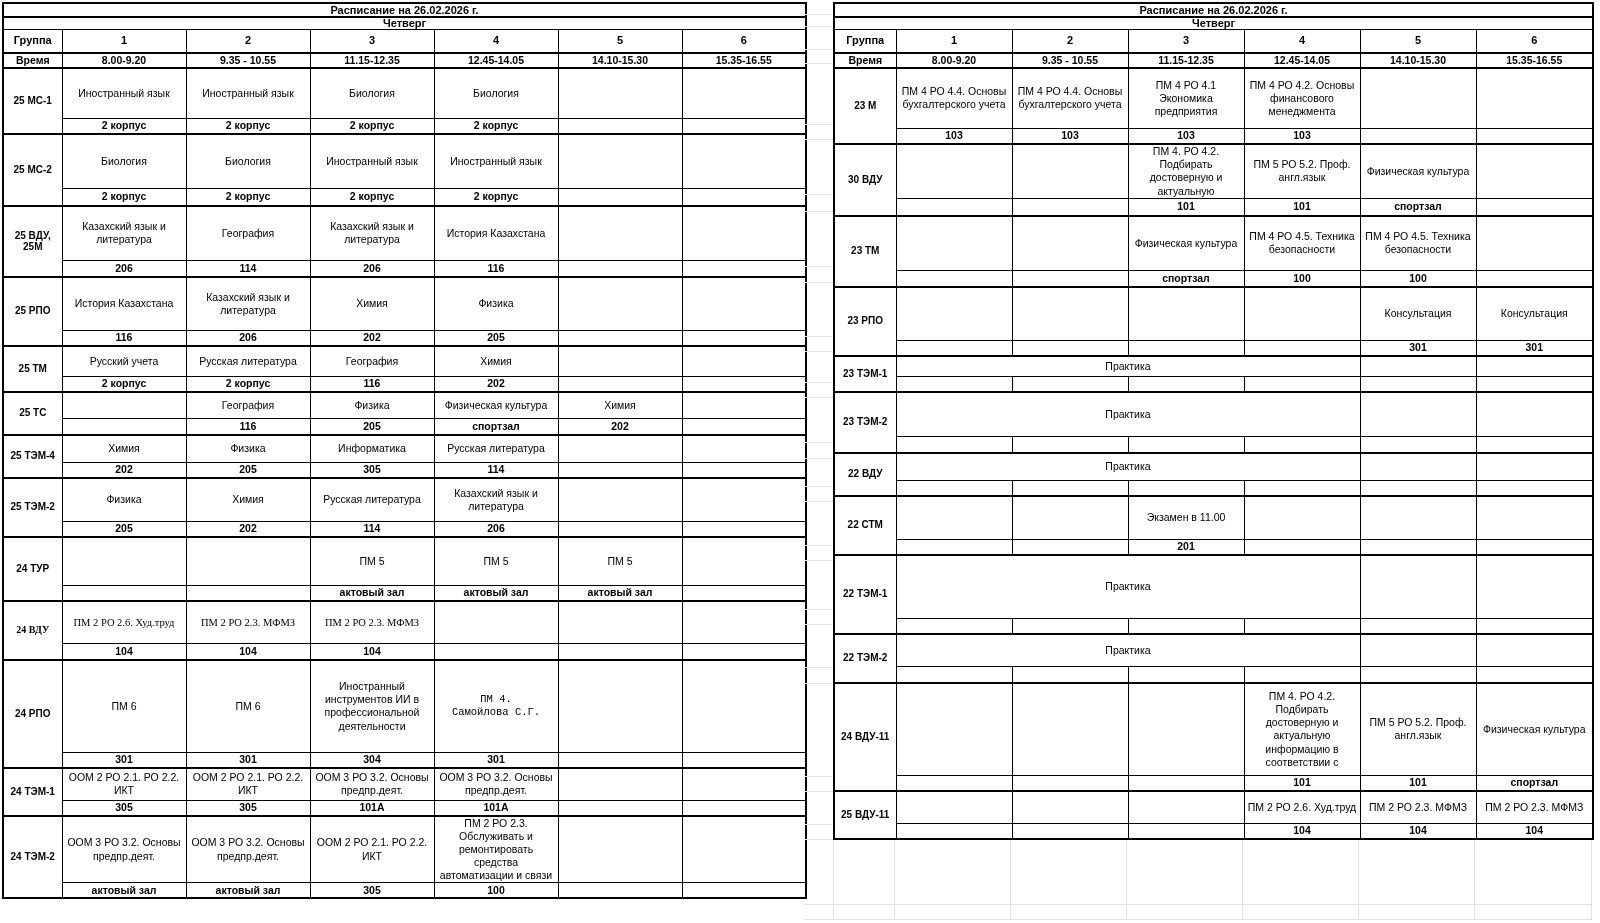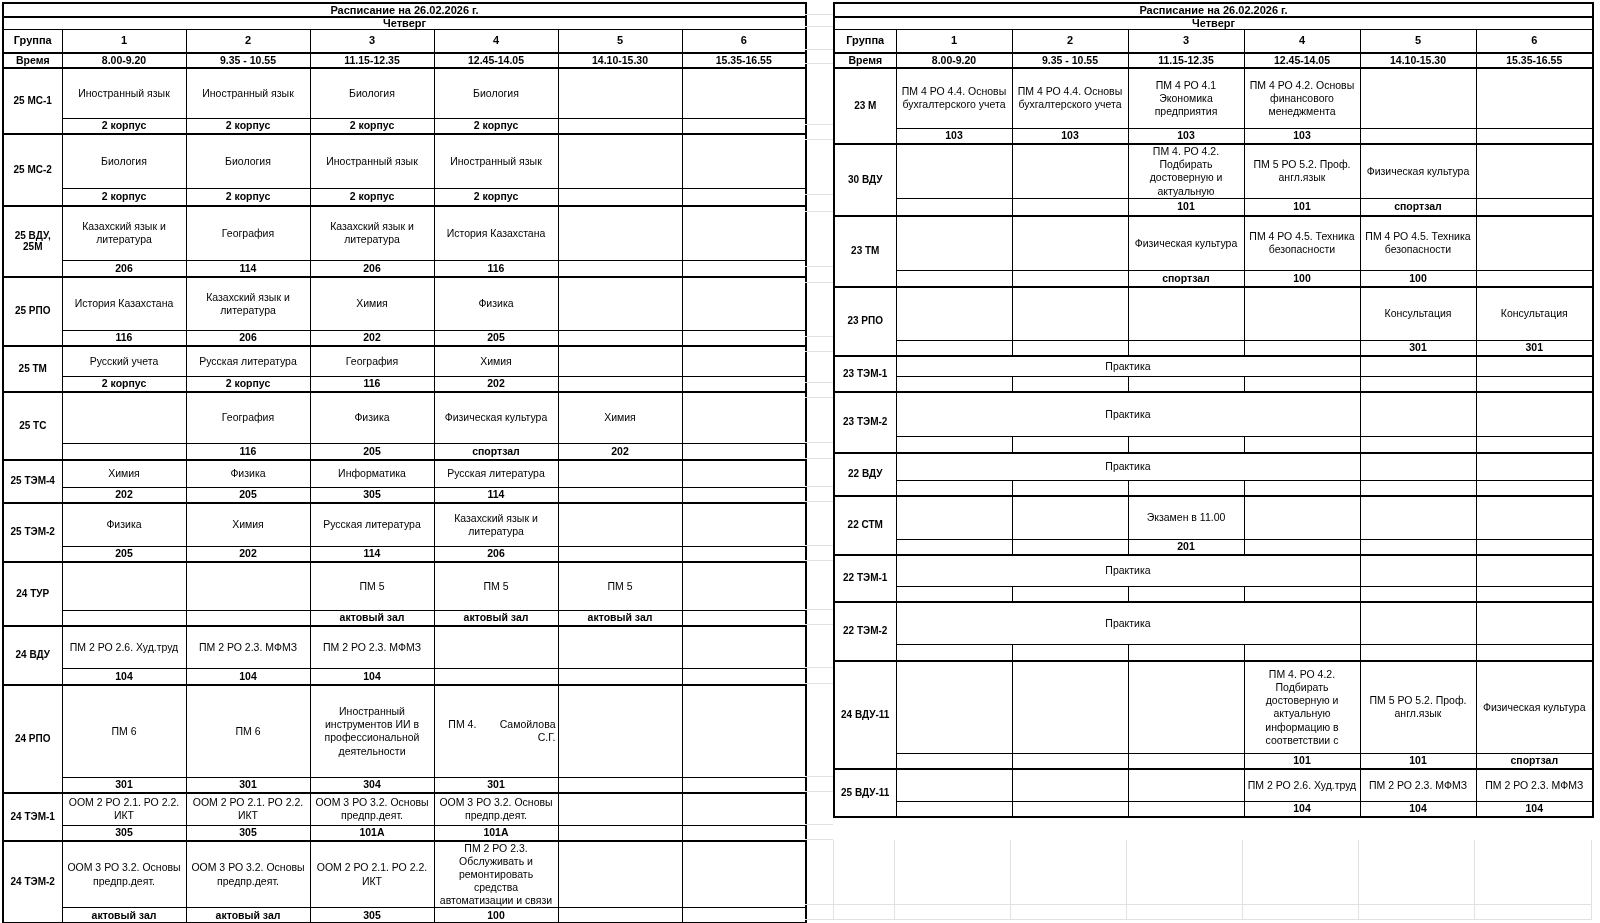--- a/index.html
+++ b/index.html
@@ -149,21 +149,21 @@
           <td class="subj"></td>
         </tr>
         <tr class="room-row" style="height: 15px;">
           <td class="room">2 корпус</td>
           <td class="room">2 корпус</td>
           <td class="room">116</td>
           <td class="room">202</td>
           <td class="room"></td>
           <td class="room"></td>
         </tr>
-        <tr class="gsep" style="height: 52px;">
+        <tr class="gsep" style="height: 27px;">
           <td class="grp" rowspan="2">25 ТС</td>
           <td class="subj"></td>
           <td class="subj">География</td>
           <td class="subj">Физика</td>
           <td class="subj">Физическая культура</td>
           <td class="subj">Химия</td>
           <td class="subj"></td>
         </tr>
         <tr class="room-row" style="height: 16px;">
           <td class="room"></td>
@@ -217,21 +217,21 @@
           <td class="subj"></td>
         </tr>
         <tr class="room-row" style="height: 15px;">
           <td class="room"></td>
           <td class="room"></td>
           <td class="room">актовый зал</td>
           <td class="room">актовый зал</td>
           <td class="room">актовый зал</td>
           <td class="room"></td>
         </tr>
-        <tr class="gsep" style="height: 43px;">
+        <tr class="gsep" style="height: 43px; font-family: Liberation Serif, serif;">
           <td class="grp" rowspan="2">24 ВДУ</td>
           <td class="subj">ПМ 2 РО 2.6. Худ.труд</td>
           <td class="subj">ПМ 2 РО 2.3. МФМЗ</td>
           <td class="subj">ПМ 2 РО 2.3. МФМЗ</td>
           <td class="subj"></td>
           <td class="subj"></td>
           <td class="subj"></td>
         </tr>
         <tr class="room-row" style="height: 16px;">
           <td class="room">104</td>
@@ -239,21 +239,21 @@
           <td class="room">104</td>
           <td class="room"></td>
           <td class="room"></td>
           <td class="room"></td>
         </tr>
         <tr class="gsep" style="height: 93px;">
           <td class="grp" rowspan="2">24 РПО</td>
           <td class="subj">ПМ 6</td>
           <td class="subj">ПМ 6</td>
           <td class="subj">Иностранный инструментов ИИ в профессиональной деятельности</td>
-          <td class="subj" style="white-space: pre-wrap; text-align: right;">ПМ 4.        Самойлова С.Г.</td>
+          <td class="subj" style="white-space: pre-wrap; text-align: center; font-family: Liberation Mono, monospace;">ПМ 4.        Самойлова С.Г.</td>
           <td class="subj"></td>
           <td class="subj"></td>
         </tr>
         <tr class="room-row" style="height: 15px;">
           <td class="room">301</td>
           <td class="room">301</td>
           <td class="room">304</td>
           <td class="room">301</td>
           <td class="room"></td>
           <td class="room"></td>
@@ -449,35 +449,35 @@
           <td class="subj"></td>
         </tr>
         <tr class="room-row" style="height: 15px;">
           <td class="room"></td>
           <td class="room"></td>
           <td class="room">201</td>
           <td class="room"></td>
           <td class="room"></td>
           <td class="room"></td>
         </tr>
-        <tr class="gsep" style="height: 32px;">
+        <tr class="gsep" style="height: 64px;">
           <td class="grp" rowspan="2">22 ТЭМ-1</td>
           <td class="subj" colspan="4">Практика</td>
           <td class="subj"></td>
           <td class="subj"></td>
         </tr>
         <tr class="room-row" style="height: 15px;">
           <td class="room"></td>
           <td class="room"></td>
           <td class="room"></td>
           <td class="room"></td>
           <td class="room"></td>
           <td class="room"></td>
         </tr>
-        <tr class="gsep" style="height: 43px;">
+        <tr class="gsep" style="height: 33px;">
           <td class="grp" rowspan="2">22 ТЭМ-2</td>
           <td class="subj" colspan="4">Практика</td>
           <td class="subj"></td>
           <td class="subj"></td>
         </tr>
         <tr class="room-row" style="height: 16px;">
           <td class="room"></td>
           <td class="room"></td>
           <td class="room"></td>
           <td class="room"></td>

